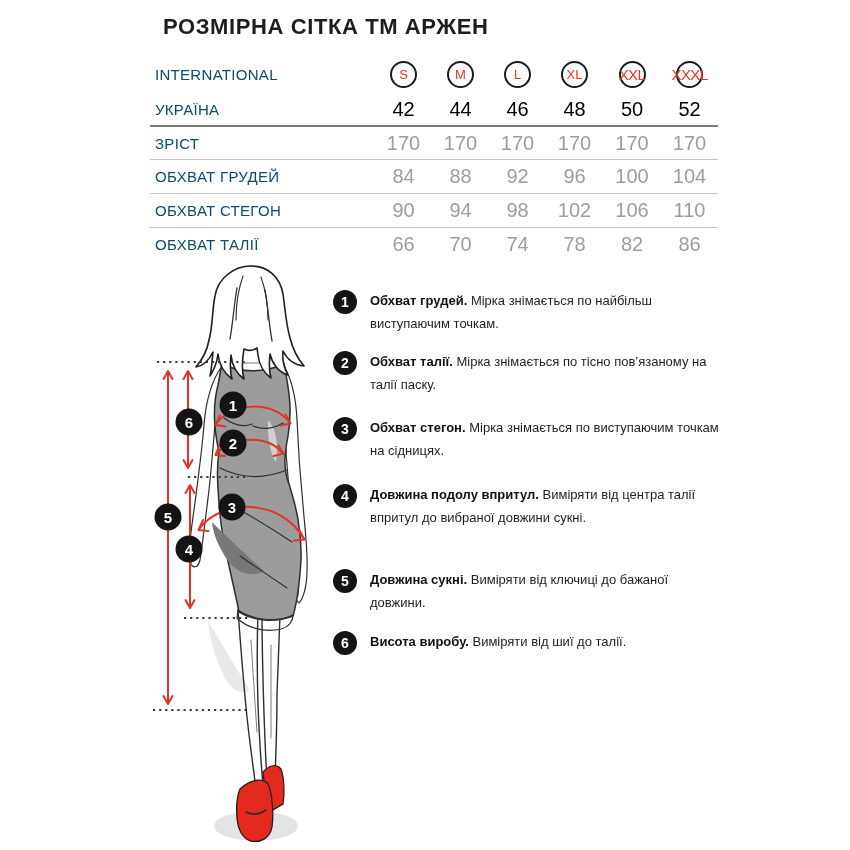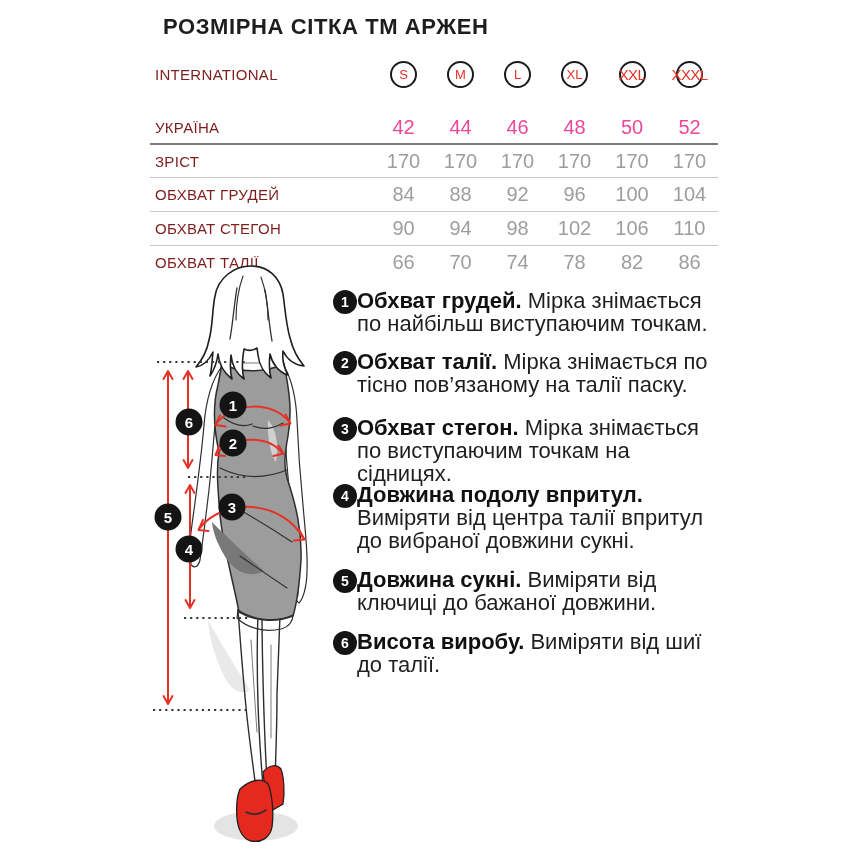--- a/index.html
+++ b/index.html
@@ -16,42 +16,42 @@
   
   .page-title{
     position:absolute;left:155px;top:14px;
     font-size:22px;font-weight:600;letter-spacing:.6px;color:var(--text-dark);margin-left:8px;
   }
 
   
   .size-table{position:absolute;left:150px;top:55px;width:568px;}
   .t-row{display:grid;grid-template-columns:225px 57px 57px 57px 57px 58px 57px;align-items:center;}
   .t-row .cell{display:flex;justify-content:center;align-items:center;text-align:center;}
-  .t-row .lbl{justify-self:start;padding-left:5px;font-size:15px;color:#7f1d1d;letter-spacing:.3px;}
+  .t-row .lbl{justify-self:start;padding-left:5px;font-size:15px;color:#0c4a6e;letter-spacing:.3px;}
   .row-intl{height:38px;}
-  .row-ua{height:32px;margin-top:18px;}
+  .row-ua{height:32px;}
   .size-circle{
     width:27px;height:27px;border:2px solid #1b1b1b;border-radius:50%;
     display:flex;align-items:center;justify-content:center;background:#fff;
   }
   .size-circle span{color:var(--accent);font-size:13px;font-weight:500;line-height:1;}
   .size-circle.tight span{font-size:15px;letter-spacing:-.6px;}
-  .ua-val{font-size:20px;color:#ec4899;}
+  .ua-val{font-size:20px;color:#000000;}
   .data-row{height:34px;border-top:1px solid var(--div-light);}
   .data-row.first{border-top:2.5px solid var(--div-dark);}
   .g-val{font-size:20px;color:var(--value-gray);}
 
   
   .legend-item{position:absolute;left:333px;display:flex;align-items:flex-start;}
   .legend-badge{
     flex:0 0 24px;width:24px;height:24px;border-radius:50%;background:#141414;
     color:#fff;font-size:14px;font-weight:600;display:flex;align-items:center;justify-content:center;
     margin-top:1px;
   }
-  .legend-text{width:354px;font-size:22px;line-height:23px;color:#1f1f1f;}
+  .legend-text{margin-left:13px;width:354px;font-size:13px;line-height:23px;color:#1f1f1f;}
   .legend-text .b{font-weight:700;color:#111;}
 
   
   .fig{position:absolute;left:145px;top:262px;width:205px;height:588px;pointer-events:none;}
   .sketch-line{stroke:#2e2e2e;fill:none;stroke-linecap:round;}
   .soft-line{stroke:#7a7a7a;fill:none;stroke-linecap:round;}
   .dot{stroke:#3a3a3a;stroke-width:2;stroke-dasharray:2.2 3.9;fill:none;}
   .red{stroke:var(--accent);stroke-width:2;fill:none;stroke-linecap:round;stroke-linejoin:round;}
   .badge{fill:#141414;}
   .badge-num{fill:#ffffff;font-family:"Liberation Sans",sans-serif;font-size:15px;font-weight:700;text-anchor:middle;}

